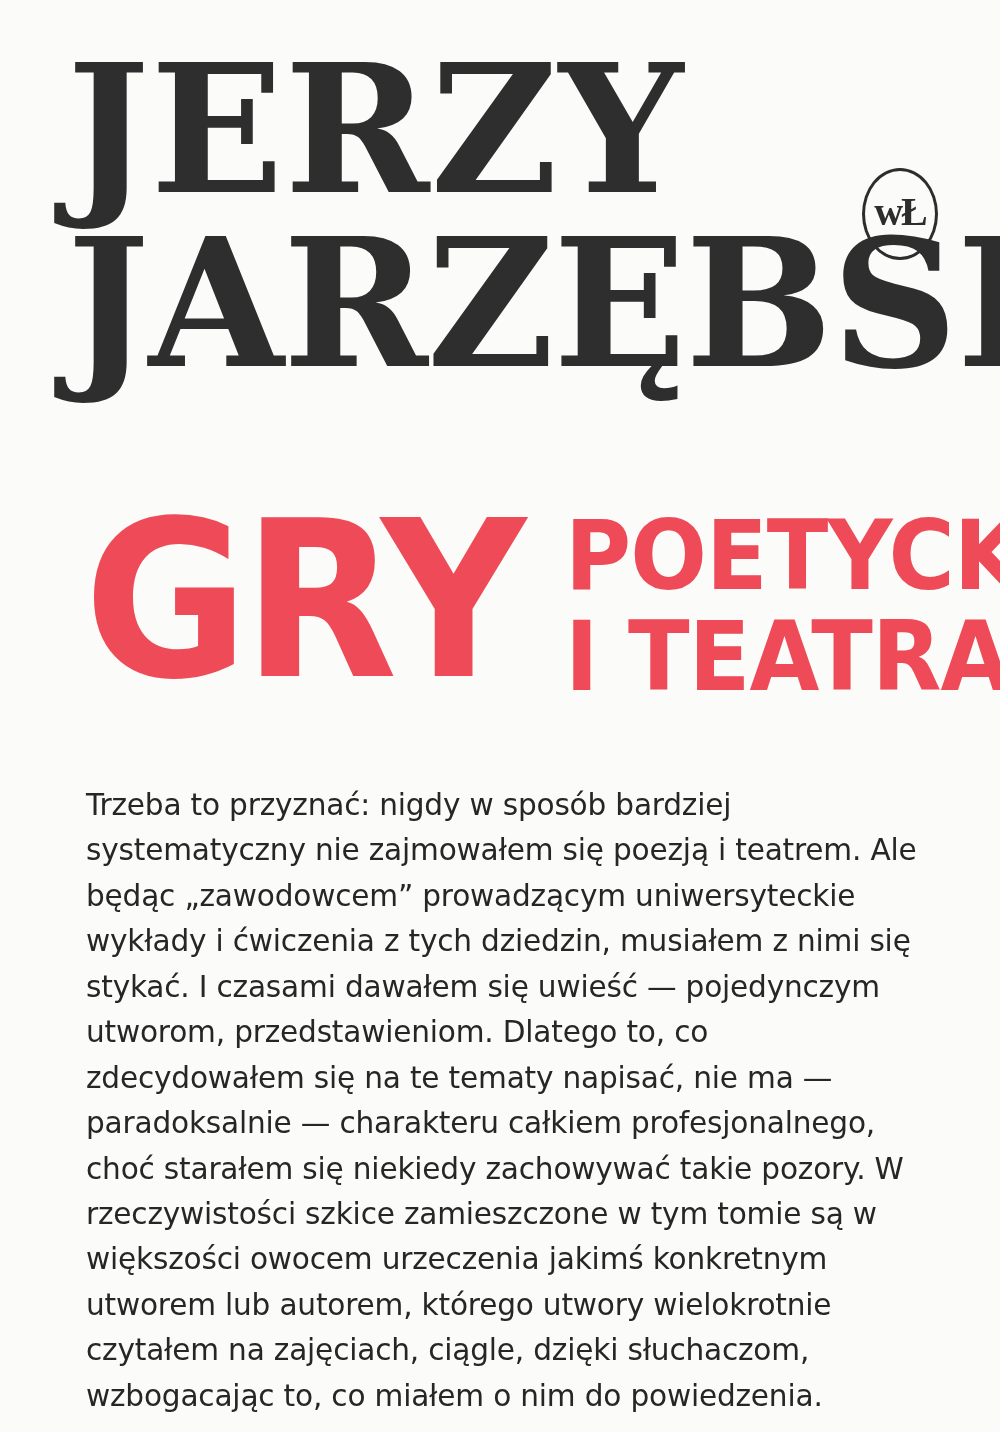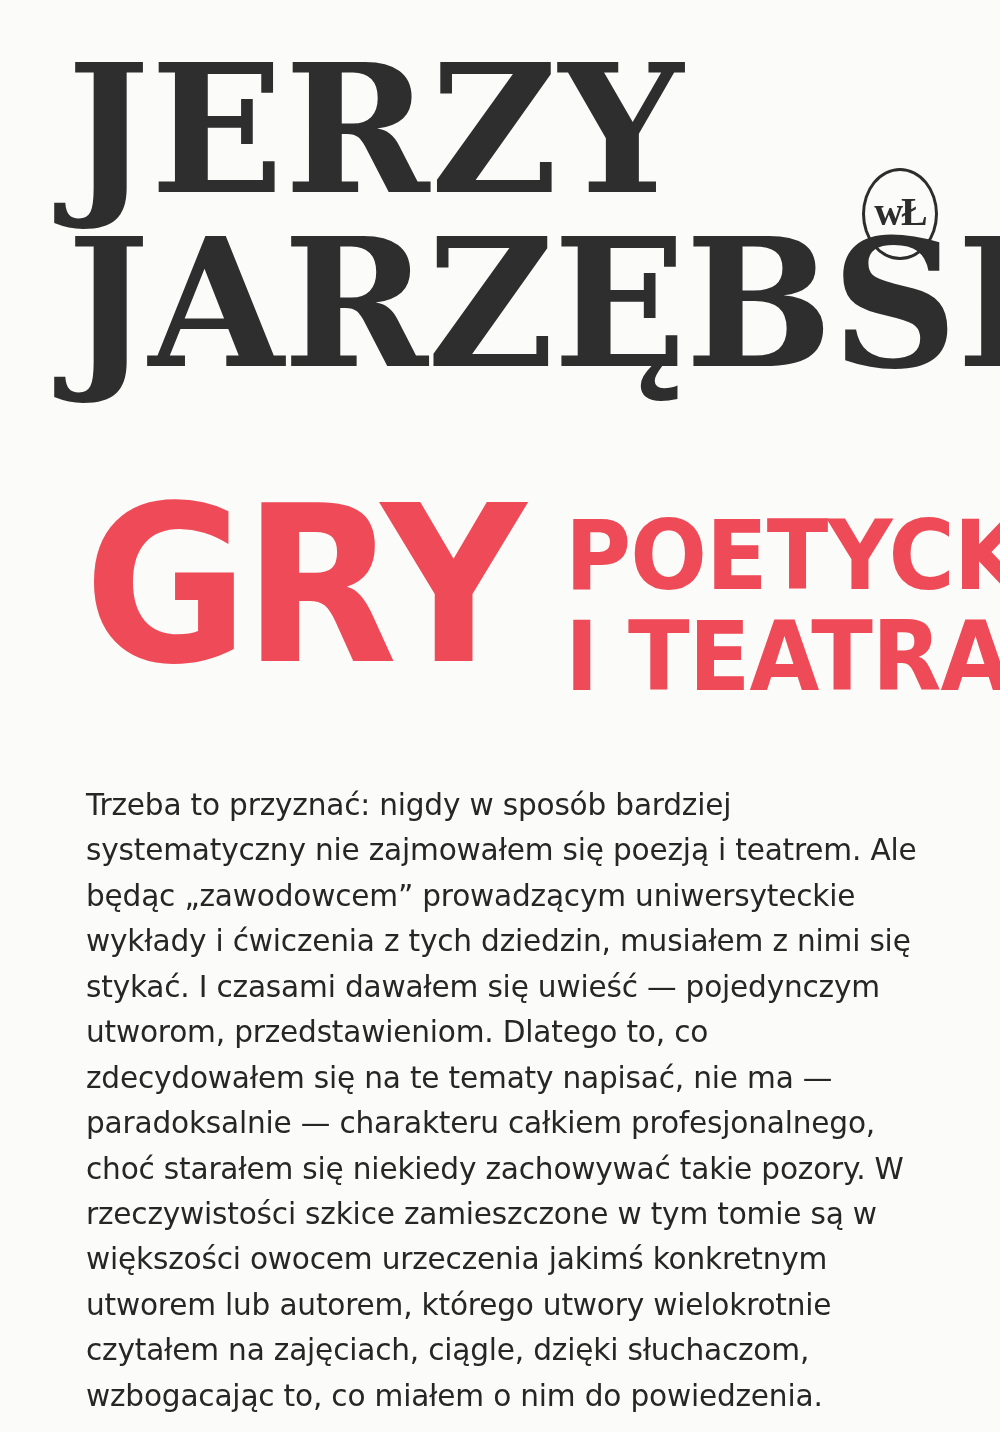--- a/index.html
+++ b/index.html
@@ -74,21 +74,21 @@
 
   
   .title-wrap {
     position: absolute;
     top: 496px;
     left: 84px;
     width: 868px;
   }
   .title-row {
     display: flex;
-    align-items: flex-start;
+    align-items: center;
   }
   .title-main {
     font-family: "DejaVu Sans", sans-serif;
     font-weight: 700;
     font-size: 218px;
     line-height: 0.83;
     color: #ef4a57;
     letter-spacing: -6px;
     transform: scaleX(0.92);
     transform-origin: left top;

